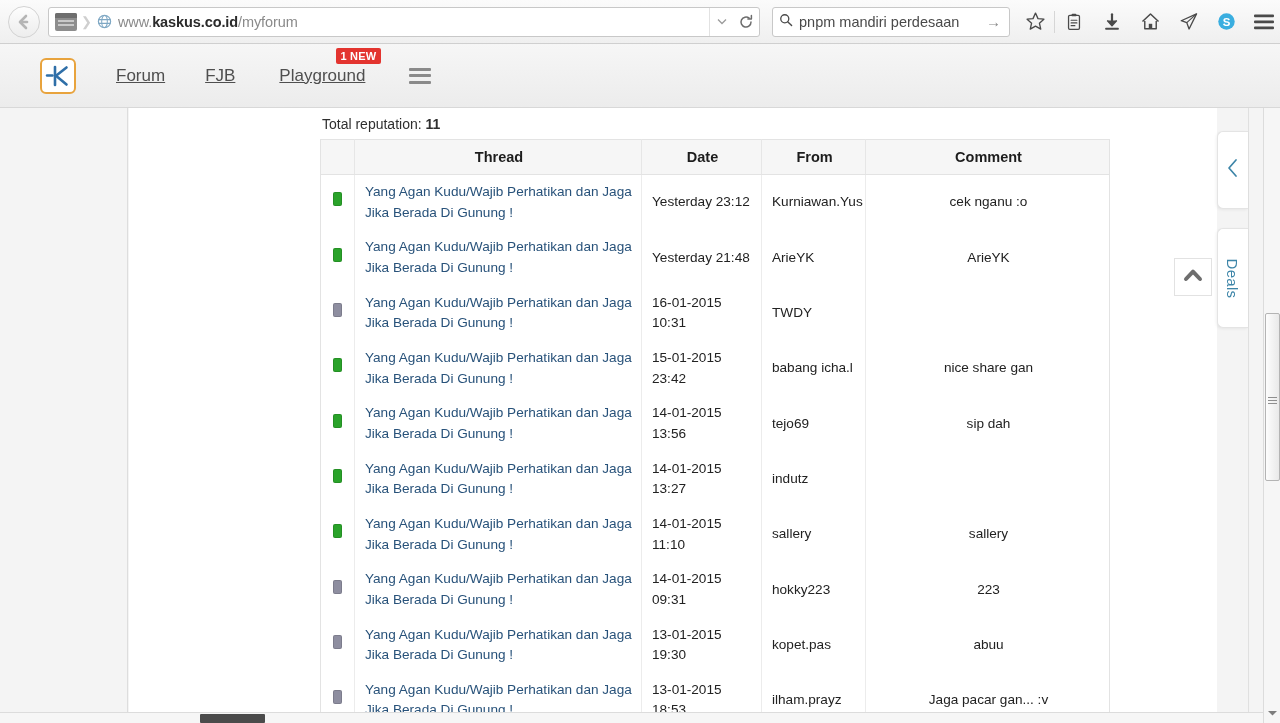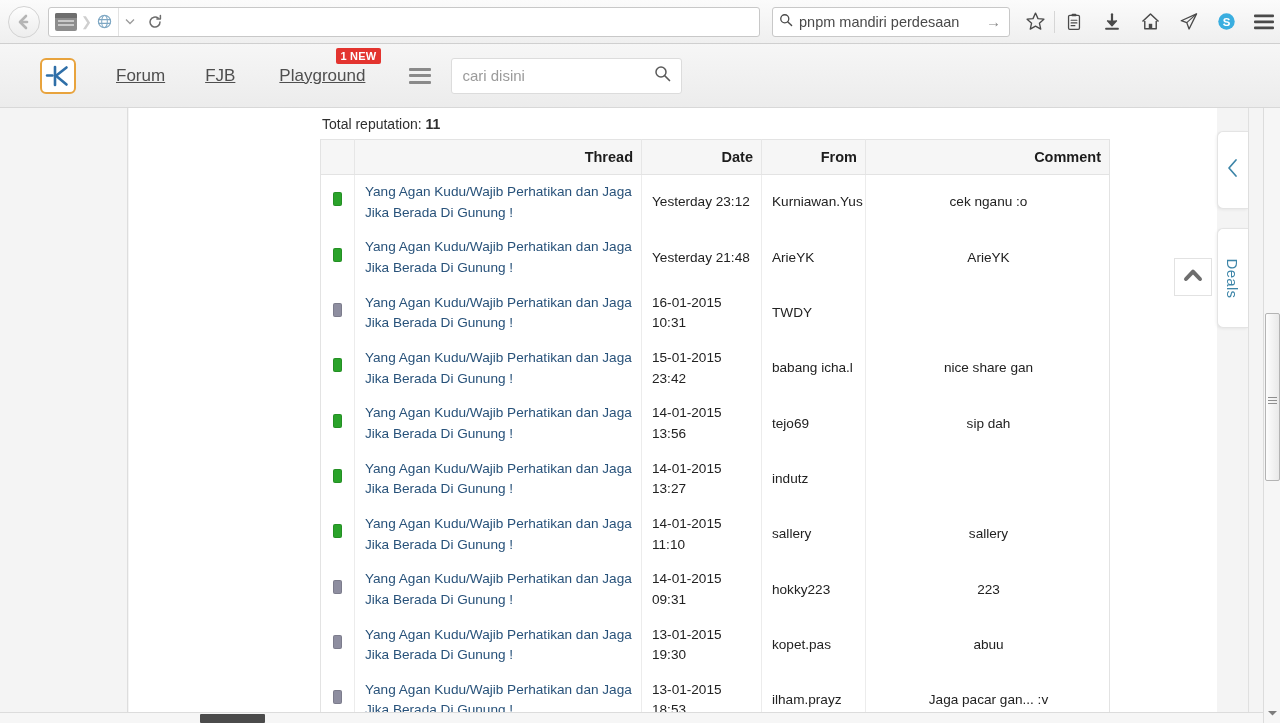--- a/index.html
+++ b/index.html
@@ -168,21 +168,21 @@
   #reputation-line b { font-weight: 700; }
 
   table#rep-table {
     width: 789px; border-collapse: collapse;
     border: 1px solid #e3e3e3;
     table-layout: fixed;
   }
   #rep-table th {
     background: #f6f6f6;
     font-size: 14.5px; font-weight: 700; color: #1d1d1d;
-    text-align: right; padding: 9px 8px 9px 10px;
+    text-align: center; padding: 9px 8px 9px 10px;
     border-right: 1px solid #e6e6e6;
     border-bottom: 1px solid #e3e3e3;
     height: 32px;
   }
   #rep-table th:last-child { border-right: none; }
   #rep-table td {
     font-size: 13.6px; color: #222;
     padding: 7px 8px 7px 10px;
     border-right: 1px solid #ececec;
     vertical-align: middle;
@@ -275,20 +275,21 @@
   <div id="url-bar">
     <span class="url-site-icon"></span>
     <span class="chev">❯</span>
     <span class="globe-icon">
       <svg width="15" height="15" viewBox="0 0 16 16" aria-hidden="true">
         <circle cx="8" cy="8" r="6.5" fill="none" stroke="#7fa8c4" stroke-width="1.3"></circle>
         <ellipse cx="8" cy="8" rx="3" ry="6.5" fill="none" stroke="#7fa8c4" stroke-width="1.1"></ellipse>
         <path d="M1.6 6 H14.4 M1.6 10 H14.4" stroke="#7fa8c4" stroke-width="1.1"></path>
       </svg>
     </span>
+    <span id="url-text"><span>www.</span><b>kaskus.co.id</b><span>/myforum</span></span>
     <span class="url-drop">
       <svg width="10" height="7" viewBox="0 0 10 7" aria-hidden="true">
           <path d="M1 1.5 L5 5.5 L9 1.5" fill="none" stroke="#9b9b9b" stroke-width="1.3"></path>
         </svg>
     </span>
     <span class="url-reload">
       <svg width="16" height="16" viewBox="0 0 16 16" aria-hidden="true">
         <path d="M13 8 A5 5 0 1 1 11.2 4.2" fill="none" stroke="#6d6d6d" stroke-width="1.5" stroke-linecap="round"></path>
         <path d="M13.4 1.4 L13.4 4.9 L9.9 4.9" fill="none" stroke="#6d6d6d" stroke-width="1.5" stroke-linecap="round" stroke-linejoin="round"></path>
       </svg>
@@ -371,29 +372,20 @@
     <span>Playground</span>
     <span id="new-badge">1 NEW</span>
   </a>
 
   <div id="hamburger-menu">
     <i></i>
       <i></i>
       <i></i>
   </div>
 
-  <div id="site-search">
-    <span id="site-search-input" title="cari disini">cari disini</span>
-    <span>
-      <svg width="17" height="17" viewBox="0 0 18 18" aria-hidden="true">
-        <circle cx="7.4" cy="7.4" r="5.3" fill="none" stroke="#5a5a5a" stroke-width="1.6"></circle>
-        <path d="M11.4 11.4 L16.4 16.4" stroke="#5a5a5a" stroke-width="1.8" stroke-linecap="round"></path>
-      </svg>
-    </span>
-  </div>
 
 </div>
 
 <div id="page-body">
 
   <div id="left-gutter"></div>
 
   <div id="content-area">
     <div id="content-inner">
 

